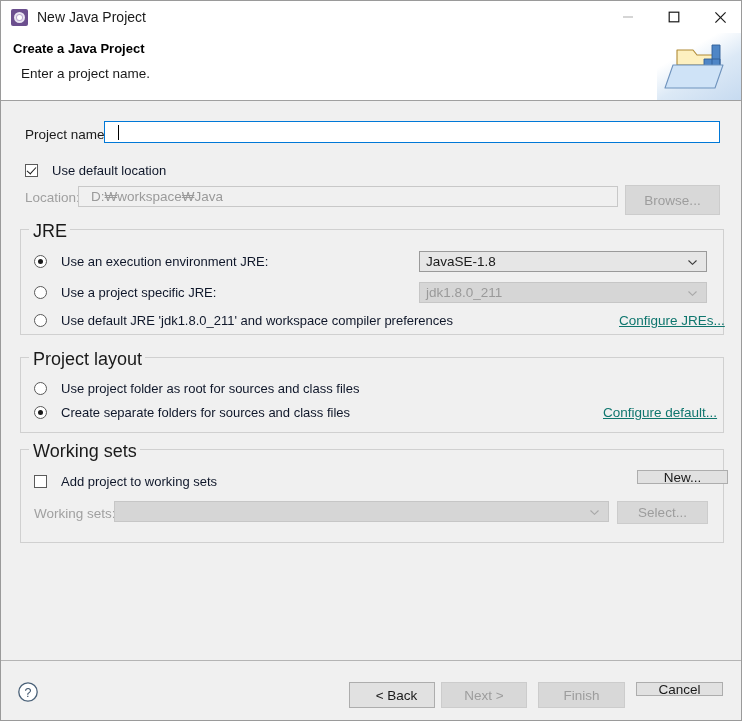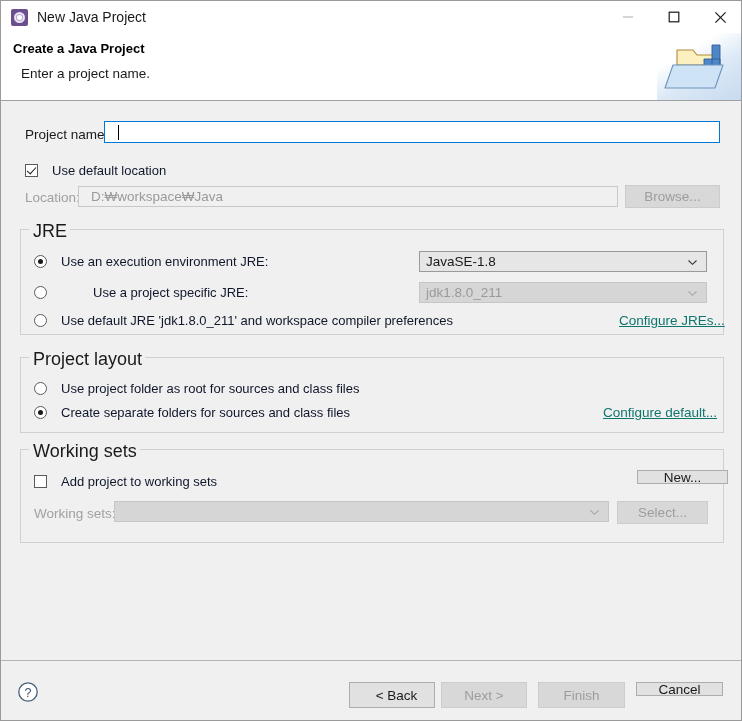--- a/index.html
+++ b/index.html
@@ -340,40 +340,40 @@
 
   <div class="ctl" style="left:24px; top:162px;">
     <span class="cbox on"></span>
     <span class="ctl-text">Use default location</span>
   </div>
 
   <div class="lbl dis" style="left:24px; top:189px;">Location:</div>
   <div class="textfield dis" style="left:77px; top:185px; width:540px; height:21px;">
     <span>D:₩workspace₩Java</span>
   </div>
-  <div class="btn dis" style="left:624px; top:184px; width:95px; height:23px;">Browse...</div>
+  <div class="btn dis" style="left:624px; top:184px; width:95px; height:30px;">Browse...</div>
 
   <div class="group" style="left:19px; top:228px; width:704px; height:106px;">
     <div class="gtop-l"></div>
     <div class="gtop-r" style="left:44px; right:0; width:auto;"></div>
     <div class="glegend">JRE</div>
   </div>
 
   <div class="ctl" style="left:33px; top:253px;">
     <span class="radio on"></span>
     <span class="ctl-text">Use an execution environment JRE:</span>
   </div>
   <div class="combo" style="left:418px; top:250px; width:288px; height:21px;">
     <span>JavaSE-1.8</span>
     <svg class="arrow" viewBox="0 0 9 5">
         <path d="M0.5 0.5 L4.5 4.3 L8.5 0.5" fill="none" stroke="#3a3a3a" stroke-width="1.1"></path>
       </svg>
   </div>
 
-  <div class="ctl" style="left:33px; top:284px;gap:32px;">
+  <div class="ctl" style="left:33px; top:284px;">
     <span class="radio"></span>
     <span class="ctl-text">Use a project specific JRE:</span>
   </div>
   <div class="combo dis" style="left:418px; top:281px; width:288px; height:21px;">
     <span>jdk1.8.0_211</span>
     <svg class="arrow" viewBox="0 0 9 5">
         <path d="M0.5 0.5 L4.5 4.3 L8.5 0.5" fill="none" stroke="#a8a8a8" stroke-width="1.1"></path>
       </svg>
   </div>
 

